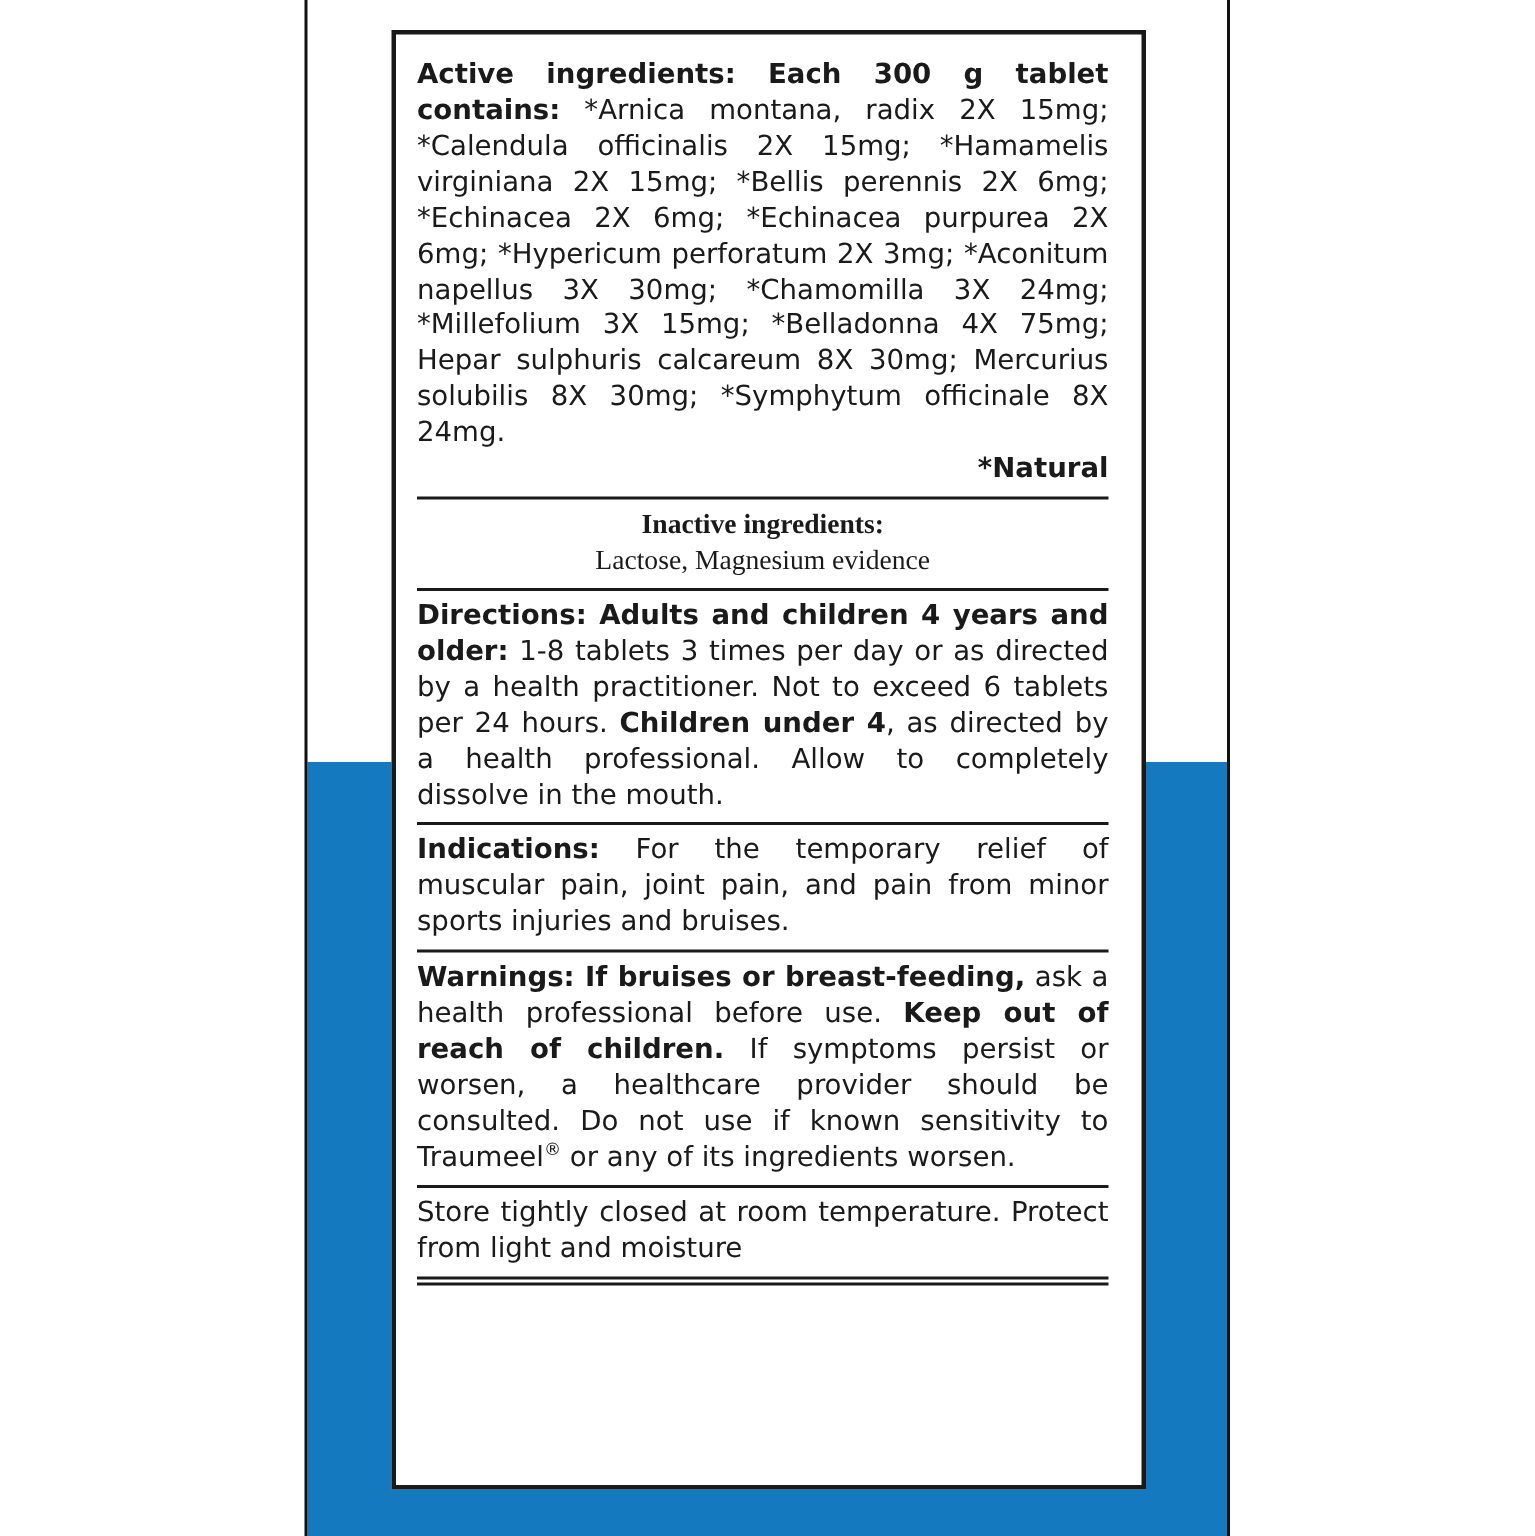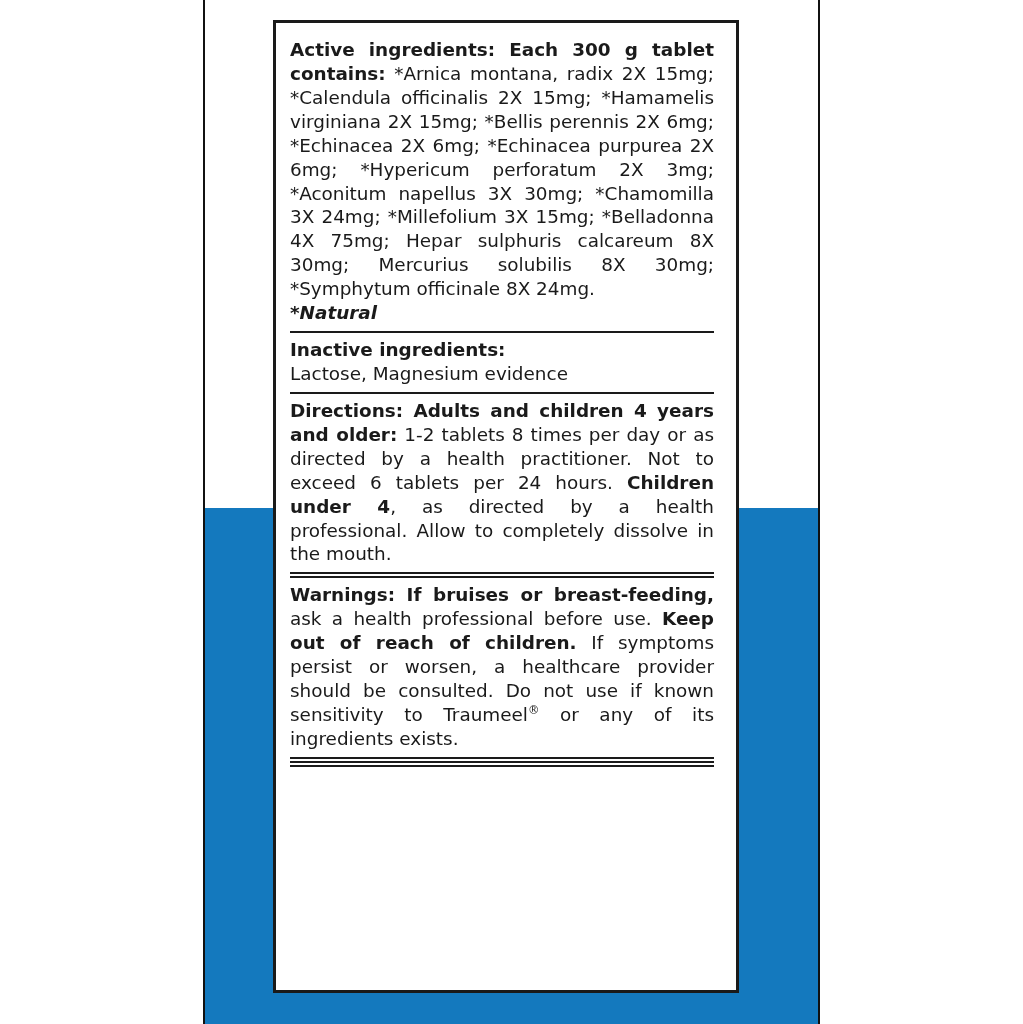--- a/index.html
+++ b/index.html
@@ -52,27 +52,26 @@
     top: 0;
     width: 613px;
     height: 508px;
     background: #ffffff;
   }
   
   .facts-box {
     position: absolute;
     left: 261px;
     top: 20px;
-    width: 466px;
+    width: 503px;
     height: 973px;
     background: #ffffff;
     border: 3px solid #1a1a1a;
     box-sizing: border-box;
     padding: 12px 22px 10px 14px;
-    margin-left: 12px;
   }
   .facts-inner {
     font-size: 18.4px;
     line-height: 1.30;
     color: #1a1a1a;
     text-align: justify;
     text-justify: inter-word;
     hyphens: none;
   }
   .section {
@@ -81,25 +80,26 @@
   .rule {
     height: 2px;
     background: #1a1a1a;
     margin: 2px 0 2px 0;
   }
   b, .b {
     font-weight: bold;
   }
   .right {
     display: block;
+    text-align: right;
     font-weight: bold;
-    font-style: italic;
   }
   .nojust {
-    text-align: left;
+    text-align: center;
+    font-family: Liberation Serif, serif;
   }
   sup {
     font-size: 0.62em;
     vertical-align: super;
     line-height: 0;
   }
 </style>
 </head>
 <body>
 
@@ -121,34 +121,40 @@
       <div class="rule"></div>
 
       <div class="section nojust">
         <div><span class="b">Inactive ingredients:</span></div>
         <div><span>Lactose, Magnesium evidence</span></div>
       </div>
 
       <div class="rule"></div>
 
       <div class="section">
-        <span class="b">Directions: Adults and children 4 years and older:</span><span> 1-2 tablets 8 times per day or as directed by a health practitioner. Not to exceed 6 tablets per 24 hours. </span><span class="b">Children under 4</span><span>, as directed by a health professional. Allow to completely dissolve in the mouth.</span>
+        <span class="b">Directions: Adults and children 4 years and older:</span><span> 1-8 tablets 3 times per day or as directed by a health practitioner. Not to exceed 6 tablets per 24 hours. </span><span class="b">Children under 4</span><span>, as directed by a health professional. Allow to completely dissolve in the mouth.</span>
       </div>
 
       <div class="rule"></div>
 
+      <div class="section">
+        <span class="b">Indications:</span><span> For the temporary relief of muscular pain, joint pain, and pain from minor sports injuries and bruises.</span>
+      </div>
 
       <div class="rule"></div>
 
       <div class="section">
-        <span class="b">Warnings: If bruises or breast-feeding,</span><span> ask a health professional before use. </span><span class="b">Keep out of reach of children.</span><span> If symptoms persist or worsen, a healthcare provider should be consulted. Do not use if known sensitivity to Traumeel</span><sup>®</sup><span> or any of its ingredients exists.</span>
+        <span class="b">Warnings: If bruises or breast-feeding,</span><span> ask a health professional before use. </span><span class="b">Keep out of reach of children.</span><span> If symptoms persist or worsen, a healthcare provider should be consulted. Do not use if known sensitivity to Traumeel</span><sup>®</sup><span> or any of its ingredients worsen.</span>
       </div>
 
       <div class="rule"></div>
 
+      <div class="section">
+        <span>Store tightly closed at room temperature. Protect from light and moisture</span>
+      </div>
 
       <div class="rule"></div>
 
 
       <div class="rule"></div>
 
 
     </div>
   </div>
 

